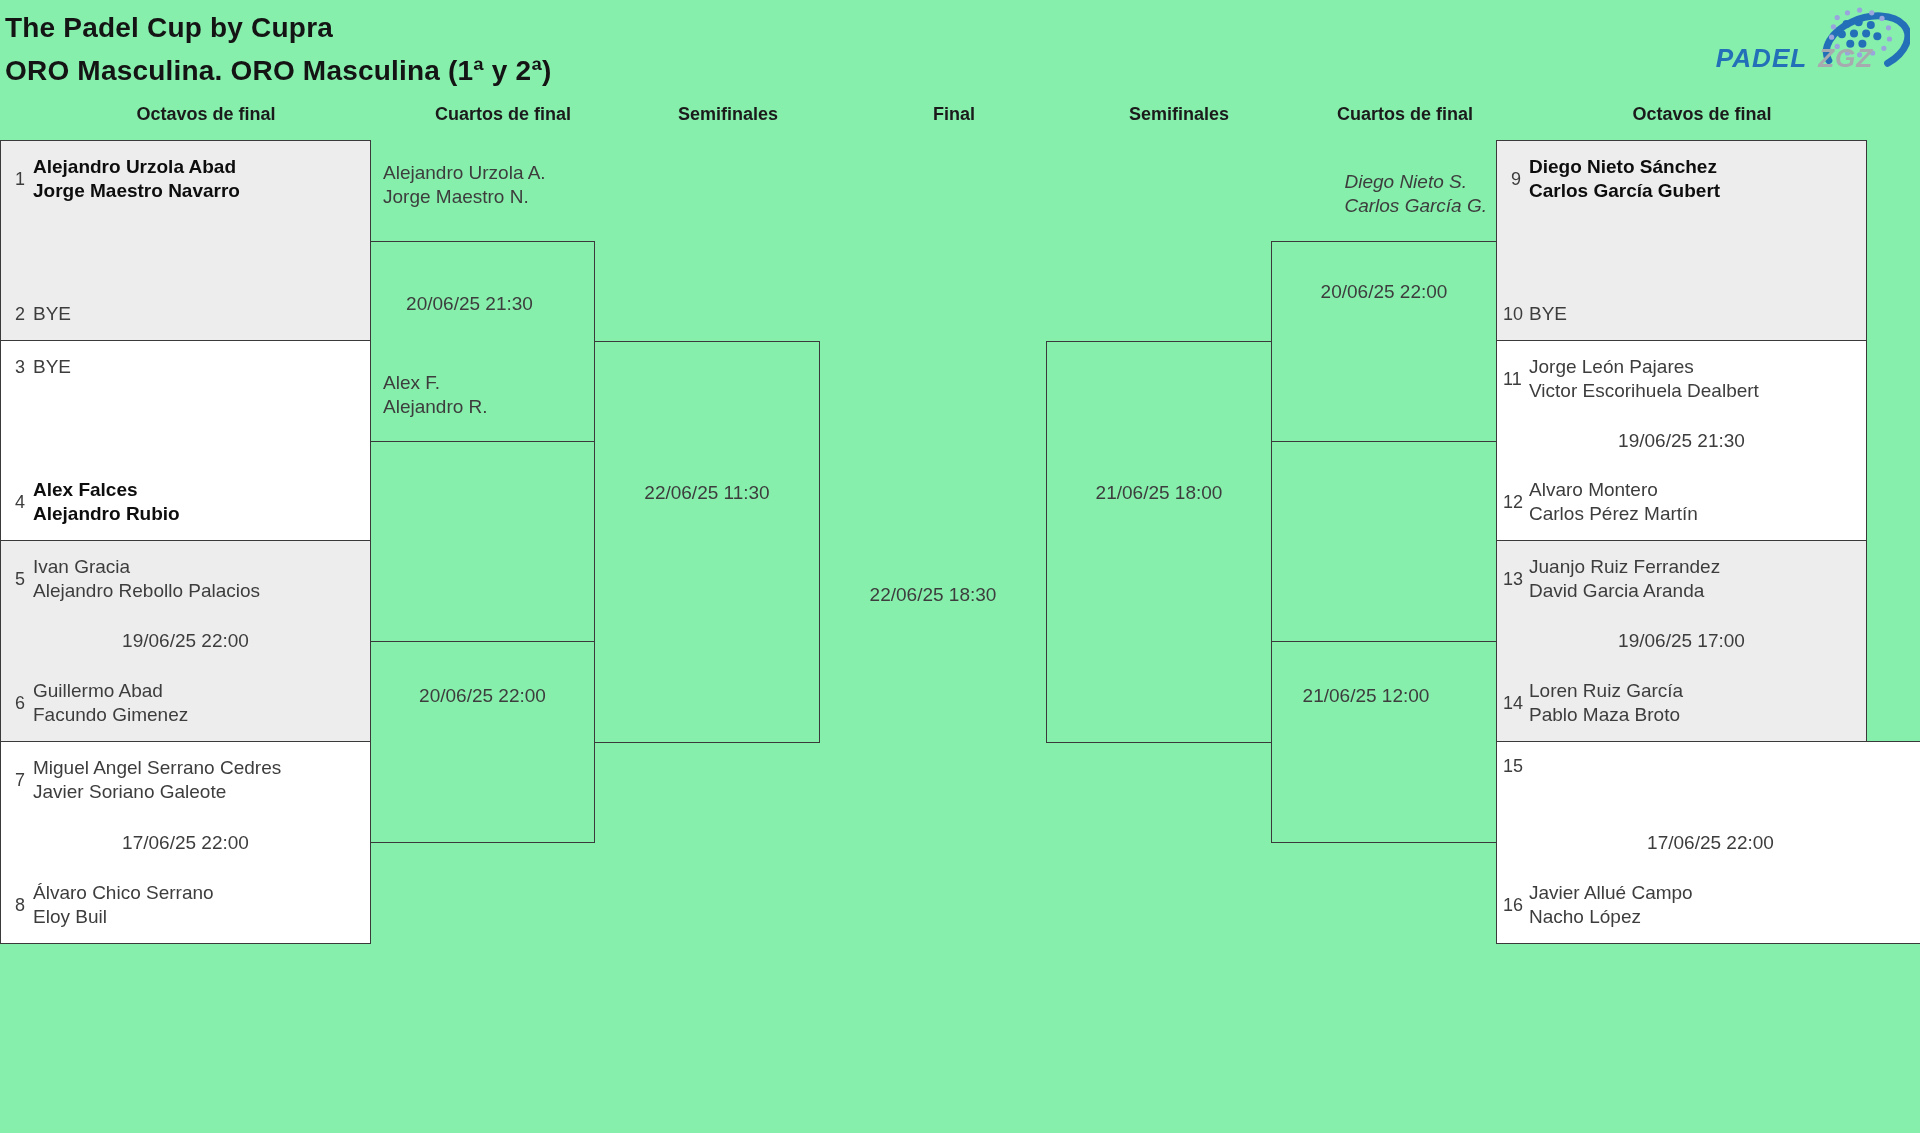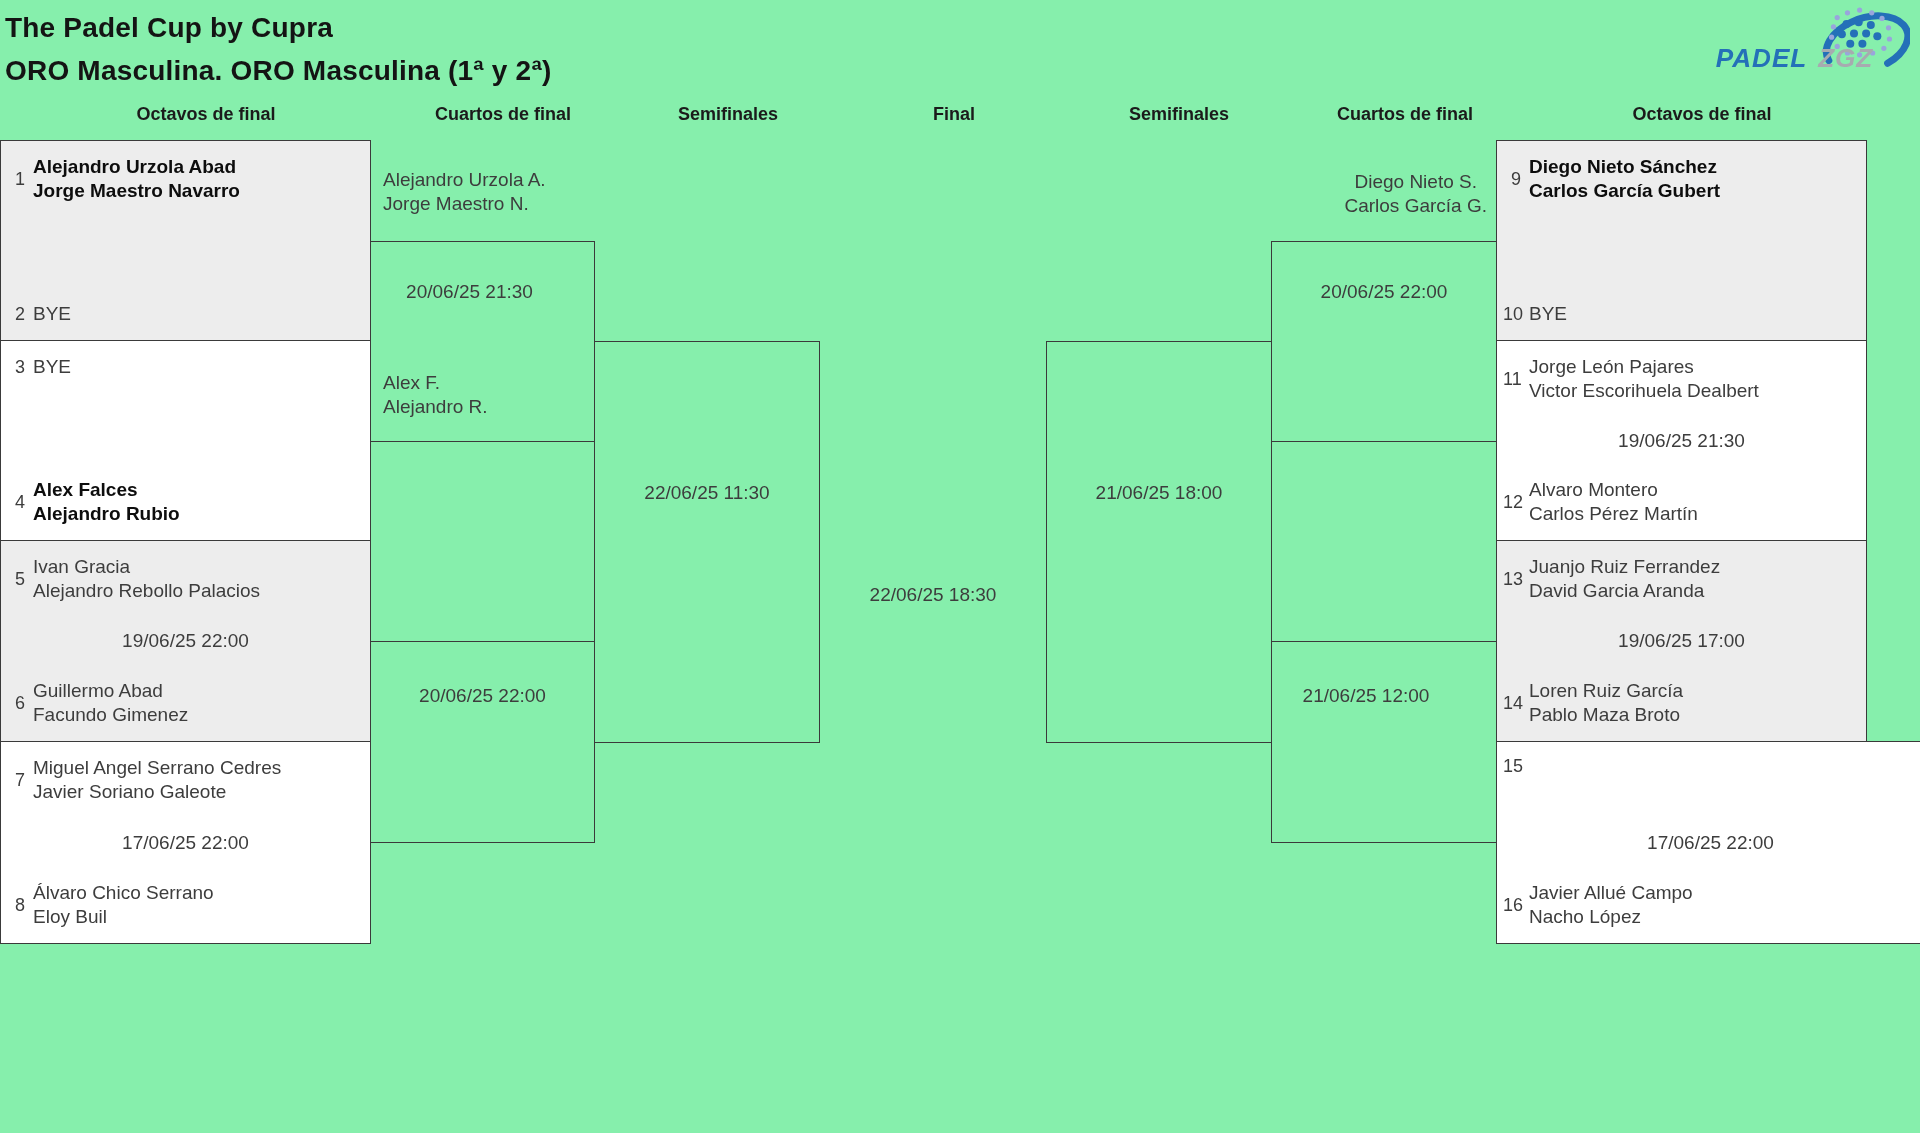--- a/index.html
+++ b/index.html
@@ -17,21 +17,21 @@
   .team.top{top:14px;}
   .team.bot{bottom:14px;}
   .seed{min-width:18px;width:18px;text-align:right;font-size:18px;color:#3d3d3d;flex:none;}
   .players{font-size:19px;line-height:24px;color:#3d3d3d;}
   .players div:empty{display:none;}
   .team.bold .players{font-weight:700;color:#0d0d0d;}
   .mtime{position:absolute;left:0;right:0;top:50%;transform:translateY(-50%);
          text-align:center;font-size:19px;color:#3d3d3d;}
   .ctime{position:absolute;text-align:center;font-size:19px;color:#3d3d3d;}
   .wname{position:absolute;font-size:19px;line-height:24px;color:#3d3d3d;white-space:nowrap;}
-  .wname.right{text-align:center;}
+  .wname.right{text-align:left;font-style:italic;}
 </style>
 </head>
 <body>
 
 <div class="page">
 
   <div class="title" style="top:11px">The Padel Cup by Cupra</div>
   <div class="title" style="top:54px">ORO Masculina. ORO Masculina (1ª y 2ª)</div>
 
   <svg class="logo" viewBox="0 0 210 74">
@@ -214,34 +214,34 @@
           <div>Nacho López</div>
       </span>
     </div>
   </div>
 
   <div class="box hollow" style="left:370px;top:241px;width:225px;height:201px"></div>
   <div class="box hollow" style="left:370px;top:641px;width:225px;height:202px"></div>
   <div class="box hollow" style="left:1271px;top:241px;width:226px;height:201px"></div>
   <div class="box hollow" style="left:1271px;top:641px;width:226px;height:202px"></div>
 
-  <div class="wname" style="left:383px;top:168px">
+  <div class="wname" style="left:383px;top:161px">
     <div>Alejandro Urzola A.</div>
       <div>Jorge Maestro N.</div>
   </div>
   <div class="wname" style="left:383px;top:371px">
     <div>Alex F.</div>
       <div>Alejandro R.</div>
   </div>
   <div class="wname right" style="right:433px;top:170px">
     <div>Diego Nieto S.</div>
       <div>Carlos García G.</div>
   </div>
 
-  <div class="ctime" style="left:370px;width:199px;top:281px">20/06/25 21:30</div>
+  <div class="ctime" style="left:370px;width:199px;top:293px">20/06/25 21:30</div>
   <div class="ctime" style="left:370px;width:225px;top:685px">20/06/25 22:00</div>
   <div class="ctime" style="left:1271px;width:226px;top:281px">20/06/25 22:00</div>
   <div class="ctime" style="left:1271px;width:190px;top:685px">21/06/25 12:00</div>
 
   <div class="box hollow" style="left:594px;top:341px;width:226px;height:402px"></div>
   <div class="box hollow" style="left:1046px;top:341px;width:226px;height:402px"></div>
   <div class="ctime" style="left:594px;width:226px;top:482px">22/06/25 11:30</div>
   <div class="ctime" style="left:1046px;width:226px;top:482px">21/06/25 18:00</div>
 
   <div class="ctime" style="left:819px;width:228px;top:584px">22/06/25 18:30</div>

